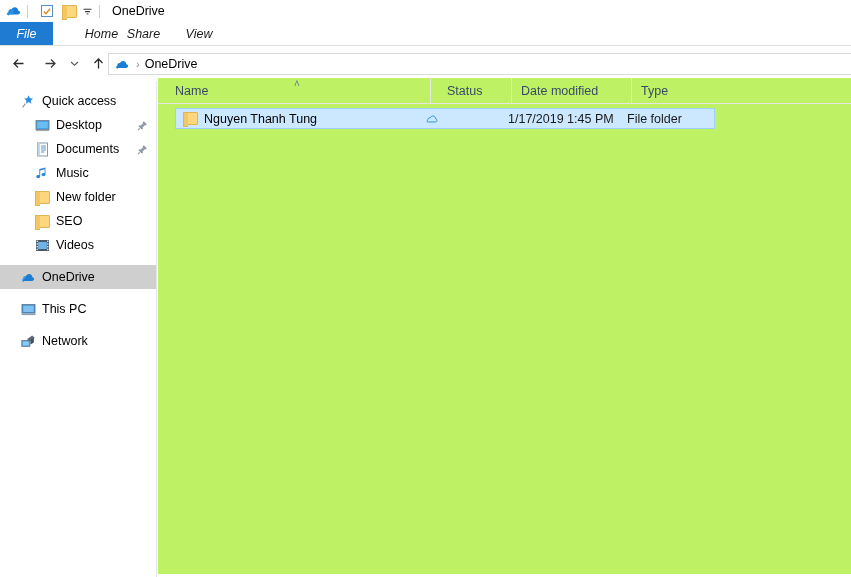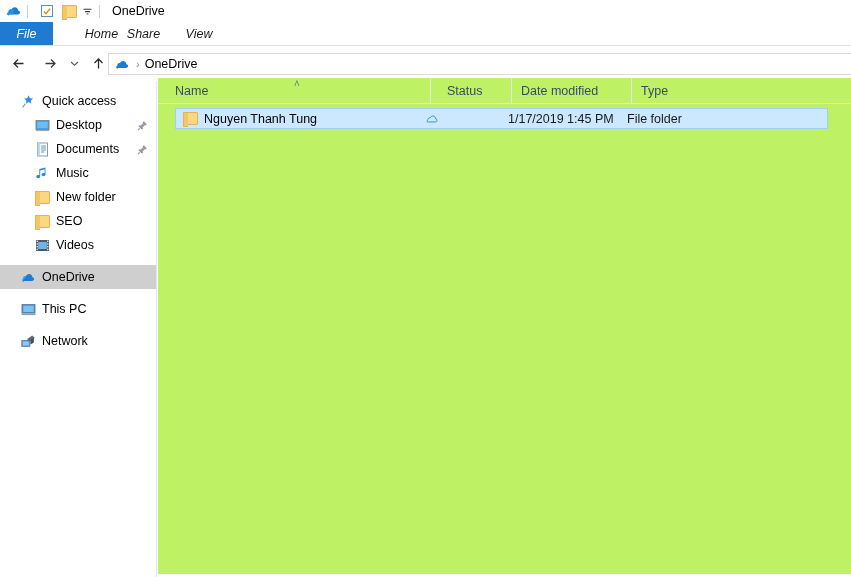--- a/index.html
+++ b/index.html
@@ -114,21 +114,21 @@
     position: absolute; top: 0; height: 26px; display: flex;
     align-items: center; font-size: 12.5px; color: #3a4a66;
     border-left: 1px solid #e5e5e5; padding-left: 9px; white-space: nowrap;
   }
   .col-h.first { border-left: none; padding-left: 17px; }
   .sort-mark {
     position: absolute; left: 136px; top: 1px; font-size: 10px;
     color: #6b7a94; line-height: 1;
   }
   .row {
-    position: absolute; left: 17px; top: 30px; width: 653px; height: 21px;
+    position: absolute; left: 17px; top: 30px; width: 540px; height: 21px;
     background: #cce8ff; border: 1px solid #9ed0f5;
     display: flex; align-items: center;
   }
   .cell {
     position: absolute; font-size: 12.5px; color: #000000;
     white-space: nowrap; display: flex; align-items: center;
   }
   .cell-name  { left: 7px;   color: #000000; }
   .cell-stat  { left: 249px; }
   .cell-date  { left: 332px; color: #1a1a1a; }

